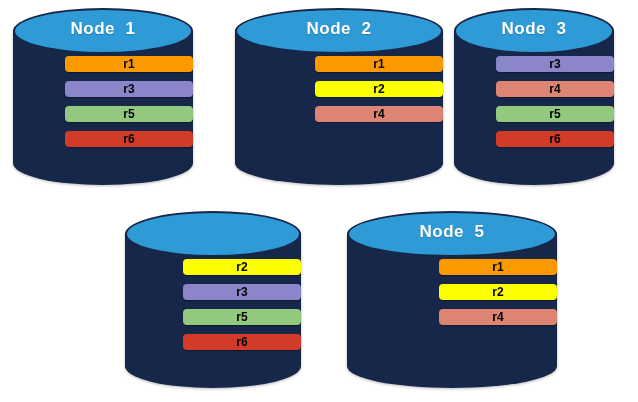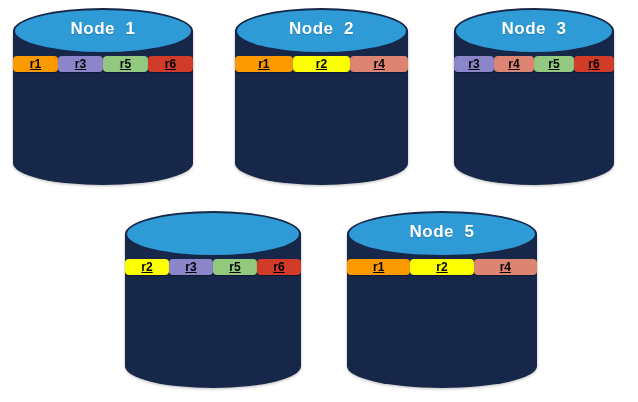--- a/index.html
+++ b/index.html
@@ -68,23 +68,22 @@
   }
 
   
   .rows {
     position: absolute;
     left: 0;
     right: 0;
     top: 48px;
     z-index: 2;
     display: flex;
-    flex-direction: row;
+    flex-direction: column;
     align-items: flex-end;
-    text-decoration: underline;
   }
   .row {
     height: 16px;
     line-height: 16px;
     border-radius: 4px;
     margin-bottom: 9px;
     text-align: center;
     color: #000000;
     font-weight: bold;
     font-size: 12px;
@@ -102,21 +101,21 @@
         <div class="cyl-top" style="background: rgb(46, 155, 214);"></div>
       </div>
       <div class="cyl-title">Node  1</div>
       <div class="rows">
         <div class="row" style="background: rgb(251, 154, 0); width: 128px;">r1</div>
         <div class="row" style="background: rgb(139, 133, 201); width: 128px;">r3</div>
         <div class="row" style="background: rgb(147, 201, 126); width: 128px;">r5</div>
         <div class="row" style="background: rgb(209, 59, 40); width: 128px;">r6</div>
       </div>
     </div>
-    <div class="node" style="left: 235px; top: 8px; width: 173px; height: 177px;">
+    <div class="node" style="left: 235px; top: 8px; width: 208px; height: 177px;">
       <div class="cyl">
         <div class="cyl-body" style="background: rgb(23, 39, 74);"></div>
         <div class="cyl-top" style="background: rgb(46, 155, 214);"></div>
       </div>
       <div class="cyl-title">Node  2</div>
       <div class="rows">
         <div class="row" style="background: rgb(251, 154, 0); width: 128px;">r1</div>
         <div class="row" style="background: rgb(251, 255, 0); width: 128px;">r2</div>
         <div class="row" style="background: rgb(222, 132, 114); width: 128px;">r4</div>
       </div>
@@ -139,21 +138,21 @@
         <div class="cyl-body" style="background: rgb(23, 39, 74);"></div>
         <div class="cyl-top" style="background: rgb(46, 155, 214);"></div>
       </div>
       <div class="rows">
         <div class="row" style="background: rgb(251, 255, 0); width: 118px;">r2</div>
         <div class="row" style="background: rgb(139, 133, 201); width: 118px;">r3</div>
         <div class="row" style="background: rgb(147, 201, 126); width: 118px;">r5</div>
         <div class="row" style="background: rgb(209, 59, 40); width: 118px;">r6</div>
       </div>
     </div>
-    <div class="node" style="left: 347px; top: 211px; width: 190px; height: 177px;">
+    <div class="node" style="left: 347px; top: 211px; width: 210px; height: 177px;">
       <div class="cyl">
         <div class="cyl-body" style="background: rgb(23, 39, 74);"></div>
         <div class="cyl-top" style="background: rgb(46, 155, 214);"></div>
       </div>
       <div class="cyl-title">Node  5</div>
       <div class="rows">
         <div class="row" style="background: rgb(251, 154, 0); width: 118px;">r1</div>
         <div class="row" style="background: rgb(251, 255, 0); width: 118px;">r2</div>
         <div class="row" style="background: rgb(222, 132, 114); width: 118px;">r4</div>
       </div>

